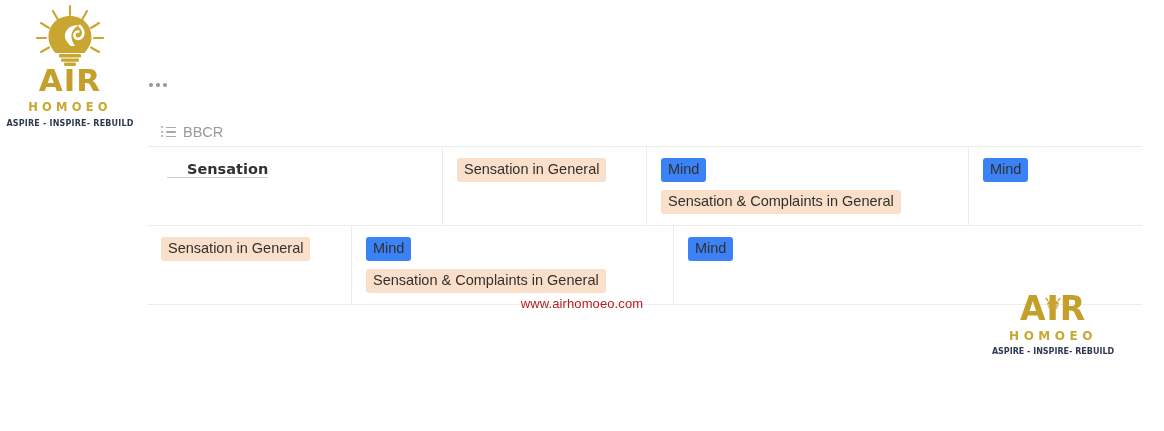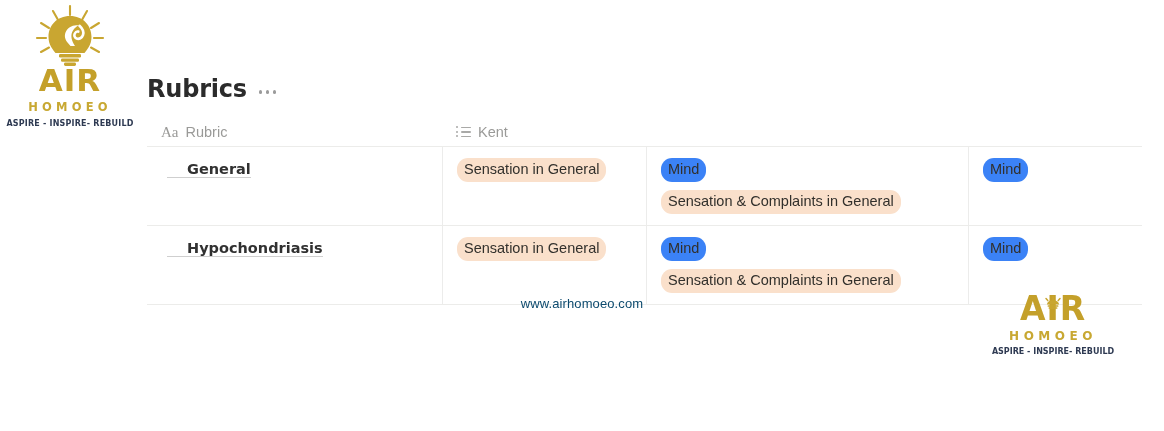--- a/index.html
+++ b/index.html
@@ -146,21 +146,21 @@
     display: flex;
     flex-direction: column;
     align-items: flex-start;
     gap: 8px;
   }
   .tag {
     display: inline-block;
     font-size: 14.5px;
     line-height: 17px;
     padding: 3px 7px 4px 7px;
-    border-radius: 11px;
+    border-radius: 3px;
     color: #32302c;
     white-space: nowrap;
     cursor: pointer;
   }
   .tag-peach { background: #fae0cb; }
   .tag-blue  { background: #3b82f6; }
 
   
   .ms-icon { display:block; width: 15px; height: 12px; position: relative; }
   .ms-icon i {
@@ -185,21 +185,21 @@
     line-height: 15px;
   }
 
   
   .footer-url {
     position: absolute;
     left: 0; top: 296px;
     width: 1164px;
     text-align: center;
     font-size: 13px;
-    color: #0c4a6e;
+    color: #b91c1c;
     letter-spacing: 0.1px;
   }
   .brand-foot {
     position: absolute;
     left: 983px; top: 292px;
     width: 140px;
     text-align: center;
     user-select: none;
   }
   .brand-foot-air {
@@ -259,76 +259,68 @@
         <path d="M78.5 21.5 C73 20.5 67.5 23.5 65.5 28.5 C64 32.5 65.5 36 67.5 38.5 L70.5 42 L75 42 C71.5 37 70 31 73 26.5 C74.5 24 76.5 22.5 78.5 21.5 Z" fill="#ffffff"></path>
         <path d="M79.5 21.8 C82.5 24.5 84 28 83 31 C82 34 79 35.5 76.5 34.5 C74.5 33.7 73.8 31.5 74.8 29.5 C75.6 28 77 27.2 78.3 27.6" fill="none" stroke="#ffffff" stroke-width="2.6" stroke-linecap="round"></path>
       </svg>
     </div>
     <div class="brand-left-air">AIR</div>
     <div class="brand-left-homoeo">HOMOEO</div>
     <div class="brand-left-tag">ASPIRE - INSPIRE- REBUILD</div>
   </div>
 
   <div class="page-title-row">
-    <div class="page-title">Rubrics</div>
     <div class="dots-menu">
       <span></span>
       <span></span>
       <span></span>
     </div>
   </div>
 
   <div class="table">
 
     <div class="trow thead">
-      <div class="tcell c1">
-        <span class="aa-icon">Aa</span>
-        <span>Rubric</span>
-      </div>
-      <div class="tcell c4">
+      <div class="tcell c3">
         <span class="ms-icon">
             <i></i>
             <i></i>
             <i></i>
             <u></u>
             <u></u>
             <u></u>
           </span>
-        <span>Kent</span>
+        <span>BBCR</span>
       </div>
     </div>
 
     <div class="tbody">
 
       <div class="trow row1">
         <div class="tcell c1 name-pad">
-          <span class="rubric-name">General</span>
+          <span class="rubric-name">Sensation</span>
         </div>
         <div class="tcell c2">
           <div class="tags">
             <span class="tag tag-peach">Sensation in General</span>
           </div>
         </div>
         <div class="tcell c3">
           <div class="tags">
             <span class="tag tag-blue">Mind</span>
             <span class="tag tag-peach">Sensation &amp; Complaints in General</span>
           </div>
         </div>
         <div class="tcell c4">
           <div class="tags">
             <span class="tag tag-blue">Mind</span>
           </div>
         </div>
       </div>
 
       <div class="trow row2">
-        <div class="tcell c1 name-pad">
-          <span class="rubric-name">Hypochondriasis</span>
-        </div>
         <div class="tcell c2">
           <div class="tags">
             <span class="tag tag-peach">Sensation in General</span>
           </div>
         </div>
         <div class="tcell c3">
           <div class="tags">
             <span class="tag tag-blue">Mind</span>
             <span class="tag tag-peach">Sensation &amp; Complaints in General</span>
           </div>

